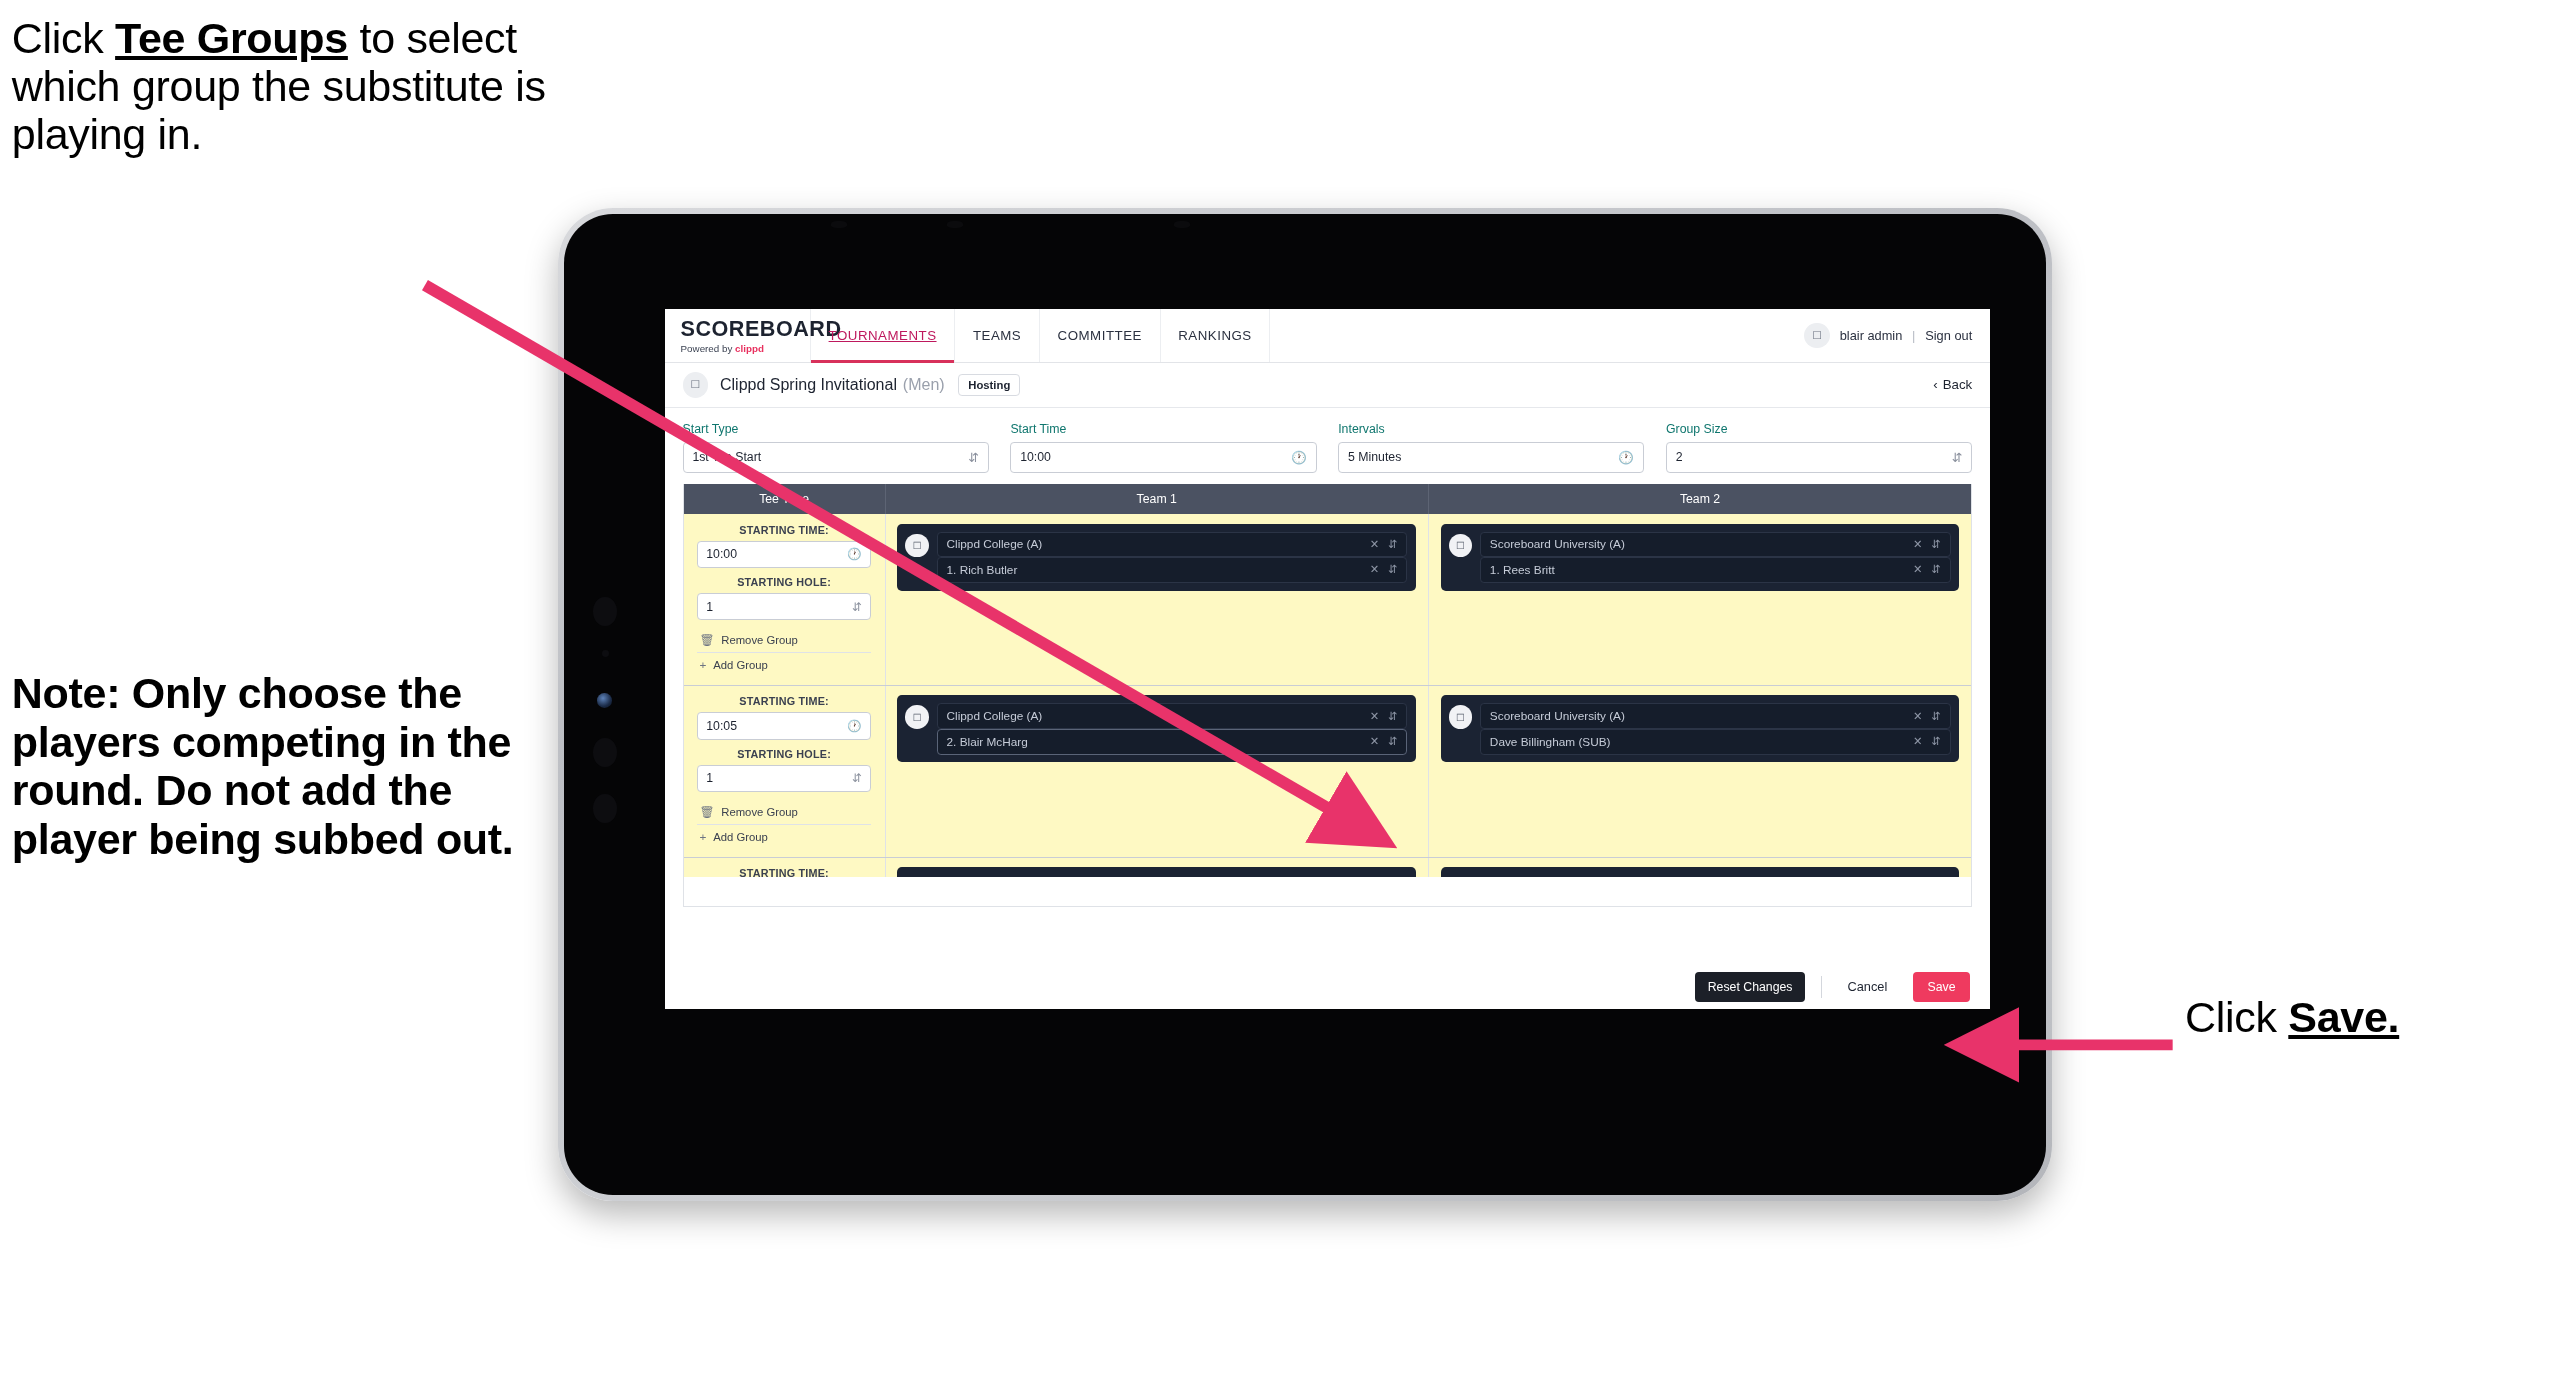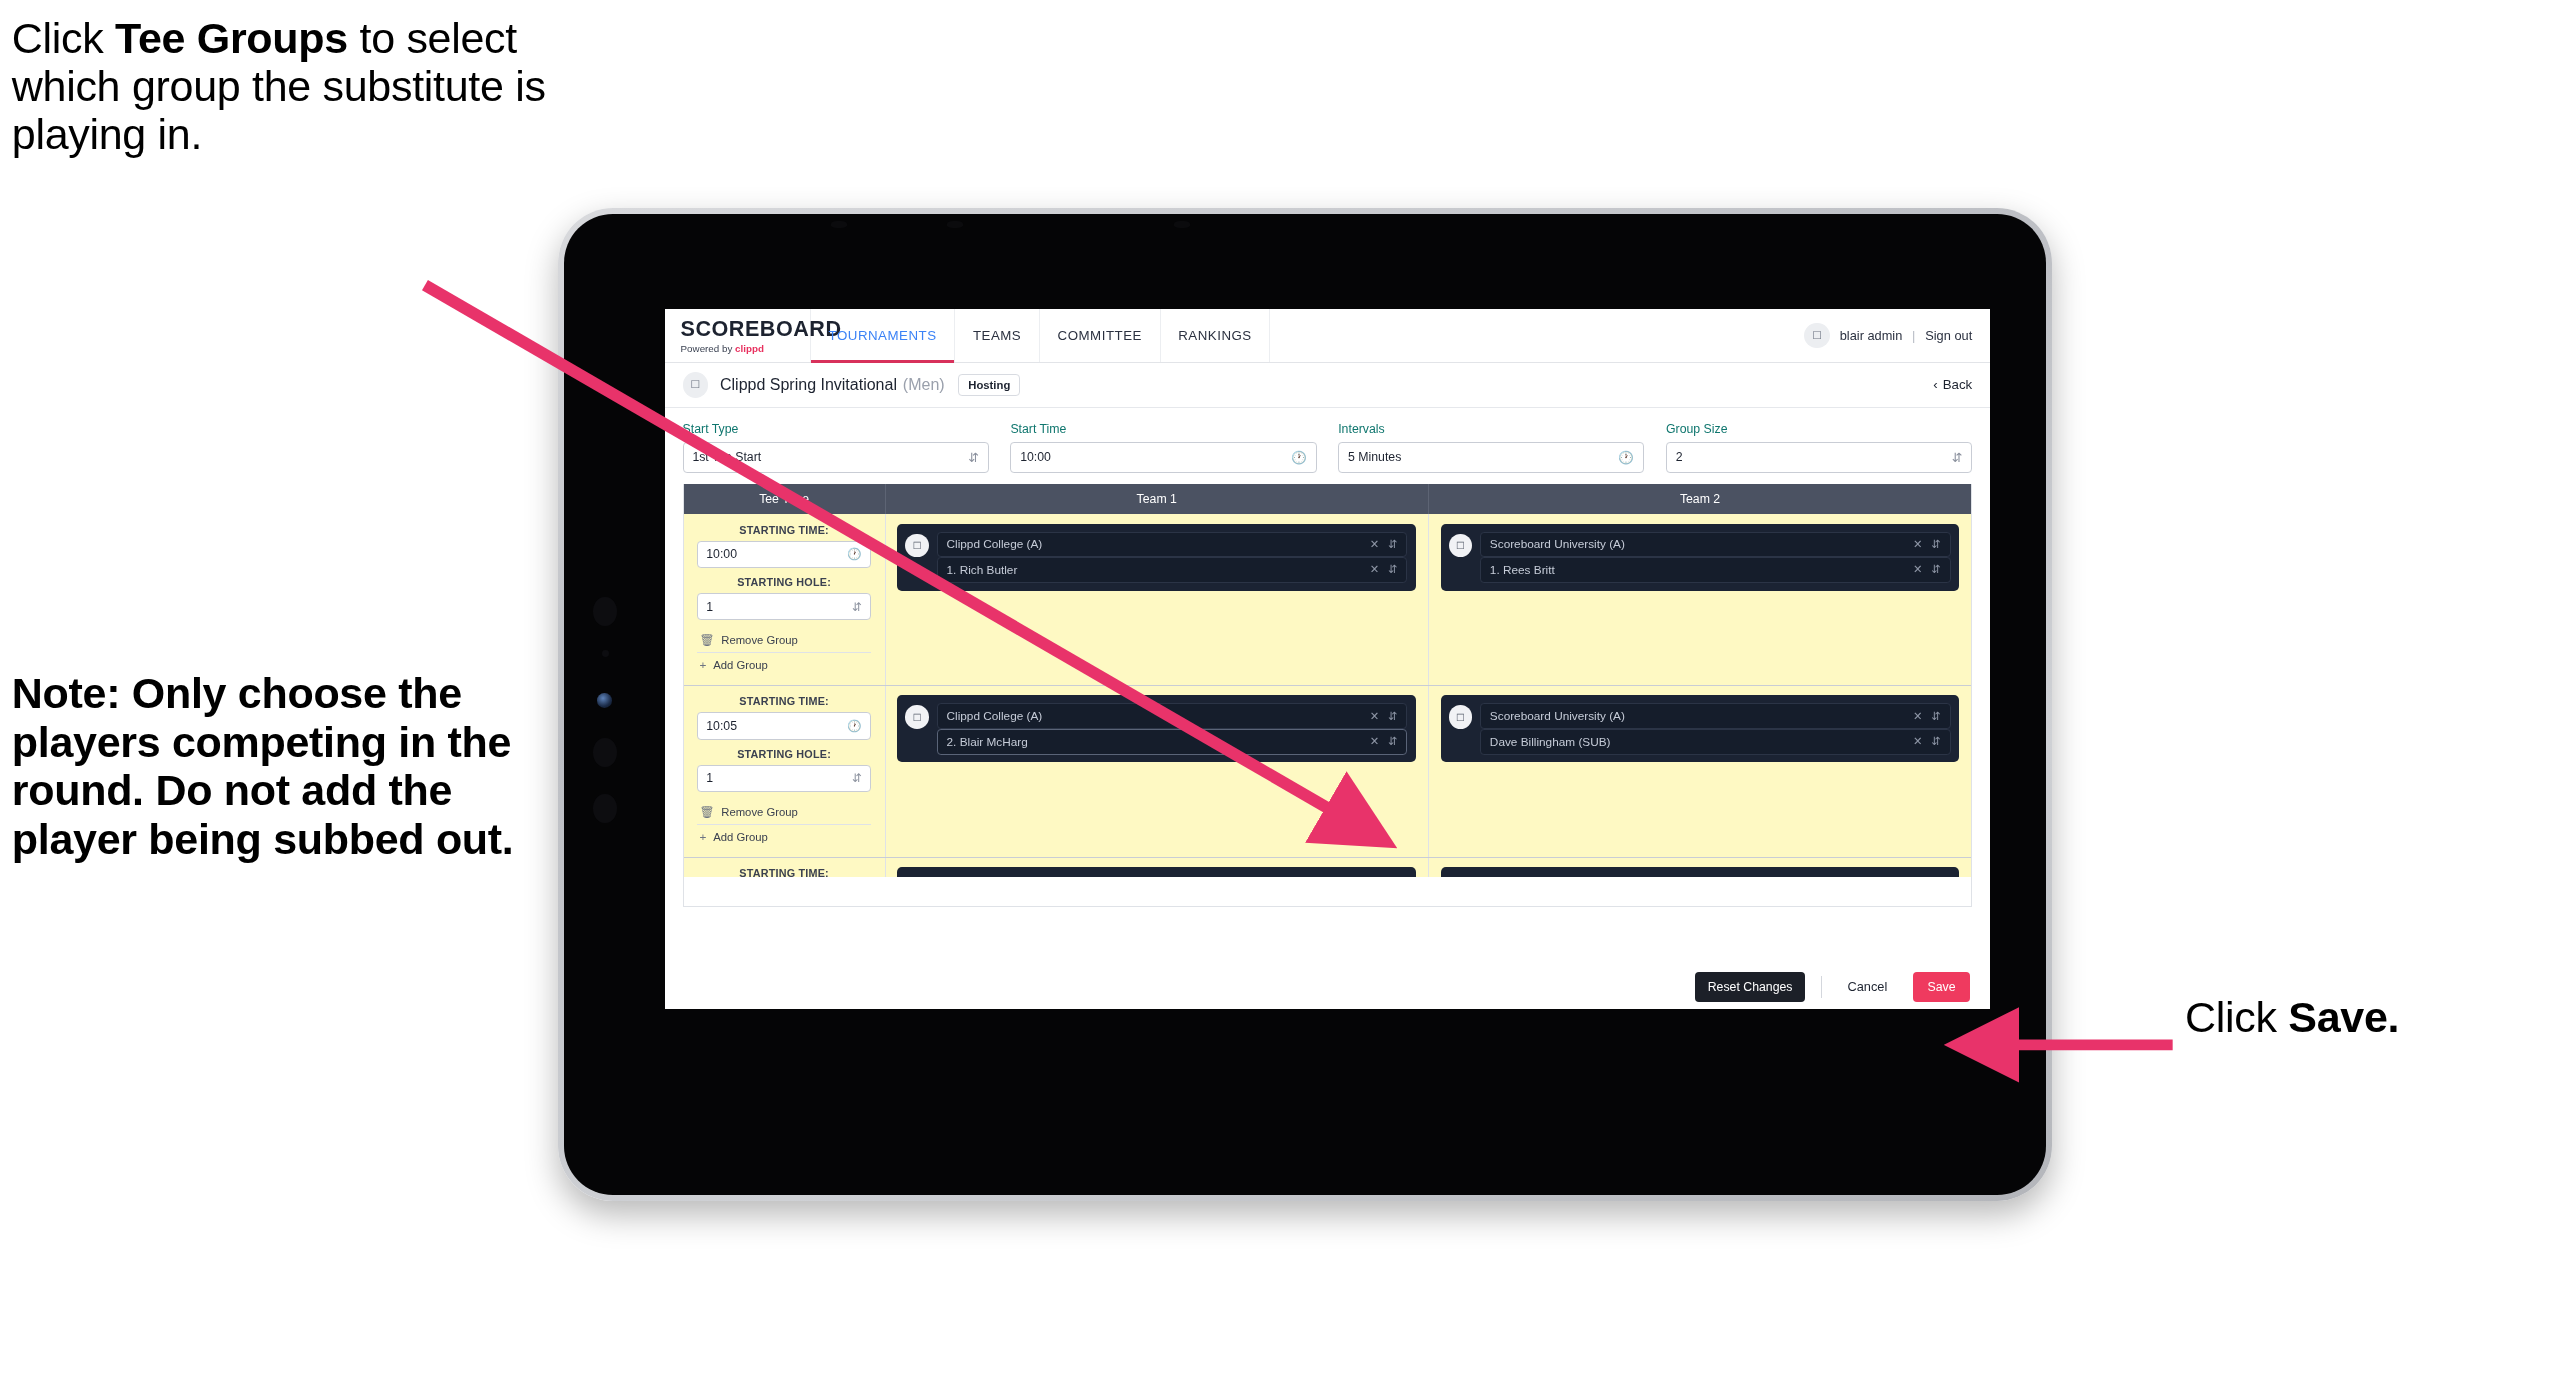--- a/index.html
+++ b/index.html
@@ -12,21 +12,21 @@
   #stage { position: relative; width: 2576px; height: 1385px; }
 
   
   .anno {
     position: absolute;
     color: #000;
     font-size: 43px;
     line-height: 1.12;
     letter-spacing: -0.3px;
   }
-  .anno b { font-weight: 700; }
+  .anno b { font-weight: 700; text-decoration: underline; }
   #anno-top { left: 11.8px; top: 13.8px; width: 551px; }
   #anno-note { left: 11.8px; top: 669px; width: 560px; font-weight: 700; line-height: 1.13; }
   #anno-save { left: 2185px; top: 993px; font-size: 43px; white-space: nowrap; }
 
   .arrow-svg { position: absolute; left: 0; top: 0; width: 2576px; height: 1385px; pointer-events: none; }
 
   
   #tablet {
     position: absolute; left: 558px; top: 208px;
     width: 1494px; height: 993px;
@@ -70,21 +70,21 @@
     border-right: 1px solid #eceef1;
   }
   #brand-title { font-size: 21.6px; font-weight: 800; letter-spacing: 0.5px; color:#1d2330; font-family:"Liberation Sans",sans-serif; }
   #brand-sub { font-size: 9.8px; color:#3b4252; margin-top: 1px; }
   #brand-sub .pink { color:#e8315f; font-weight: 700; }
   .navtab {
     display: flex; align-items: center; padding: 0 17.7px;
     font-size: 13.3px; letter-spacing: 0.5px; color:#2b3140;
     border-right: 1px solid #eceef1; position: relative; cursor: pointer;
   }
-  .navtab.active { color:#3b82f6; }
+  .navtab.active { color:#be185d;text-decoration:underline; }
   .navtab.active::after {
     content:""; position:absolute; left:0; right:0; bottom:-1px; height:2.9px; background:#d8315b;
   }
   #nav-right { margin-left:auto; display:flex; align-items:center; gap:9.8px; padding-right:17.7px; font-size:12.8px; color:#2b3140; }
   .avatar-circle {
     width: 25.6px; height: 25.6px; border-radius:50%; background:#eceef1;
     display:flex; align-items:center; justify-content:center;
     color:#6d7482; font-size:10.8px;
   }
   #nav-right .sep { color:#b6bbc4; }

